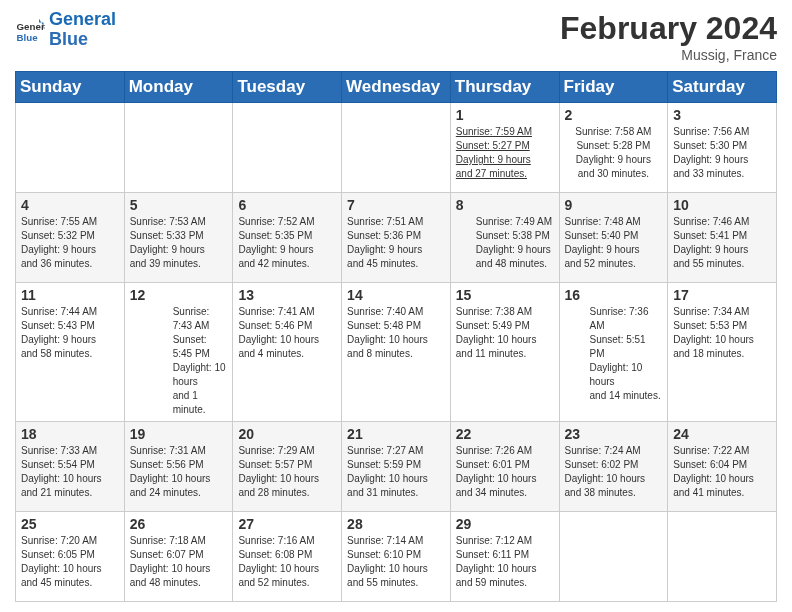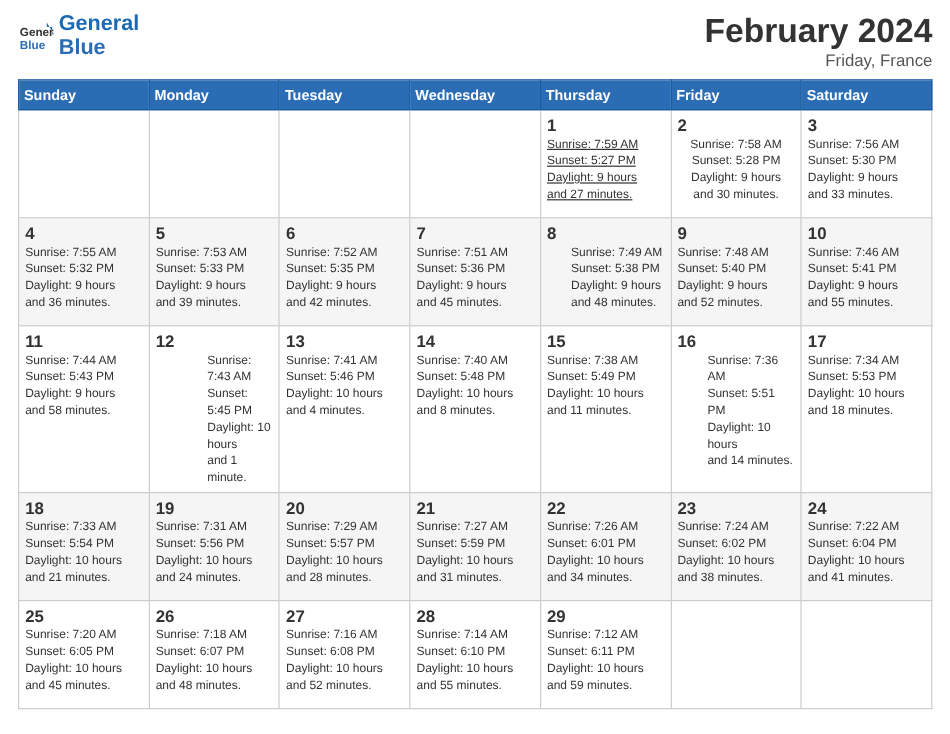--- a/index.html
+++ b/index.html
@@ -31,37 +31,37 @@
       color: #1a6ab5;
     }
     .logo-icon {
       width: 30px;
       height: 30px;
     }
     .title-block {
       text-align: right;
     }
     .month-title {
-      font-size: 28px;
+      font-size: 32px;
       font-weight: bold;
       color: #333;
     }
     .location {
       font-size: 14px;
       color: #555;
     }
     table {
       width: 100%;
       border-collapse: collapse;
       table-layout: fixed;
     }
     thead th {
       background-color: #2a6db5;
       color: #fff;
-      font-size: 12px;
+      font-size: 17px;
       font-weight: bold;
       padding: 5px 4px;
       text-align: left;
       border: 1px solid #1a5da0;
     }
     tbody td {
       border: 1px solid #ccc;
       vertical-align: top;
       padding: 4px 5px;
       font-size: 10px;
@@ -99,21 +99,21 @@
       <polygon points="32,5 40,18 38,18 38,10 32,10" fill="#2a6db5"></polygon>
     </svg>
     <div>
       <div class="logo-text">
         <span>General</span><br><span style="color:#2a6db5">Blue</span>
       </div>
     </div>
   </div>
   <div class="title-block">
     <div class="month-title">February 2024</div>
-    <div class="location">Friday, France</div>
+    <div class="location">Mussig, France</div>
   </div>
 </div>
 
 <table>
   <thead>
     <tr>
     <th>Sunday</th>
         <th>Monday</th>
         <th>Tuesday</th>
         <th>Wednesday</th>

